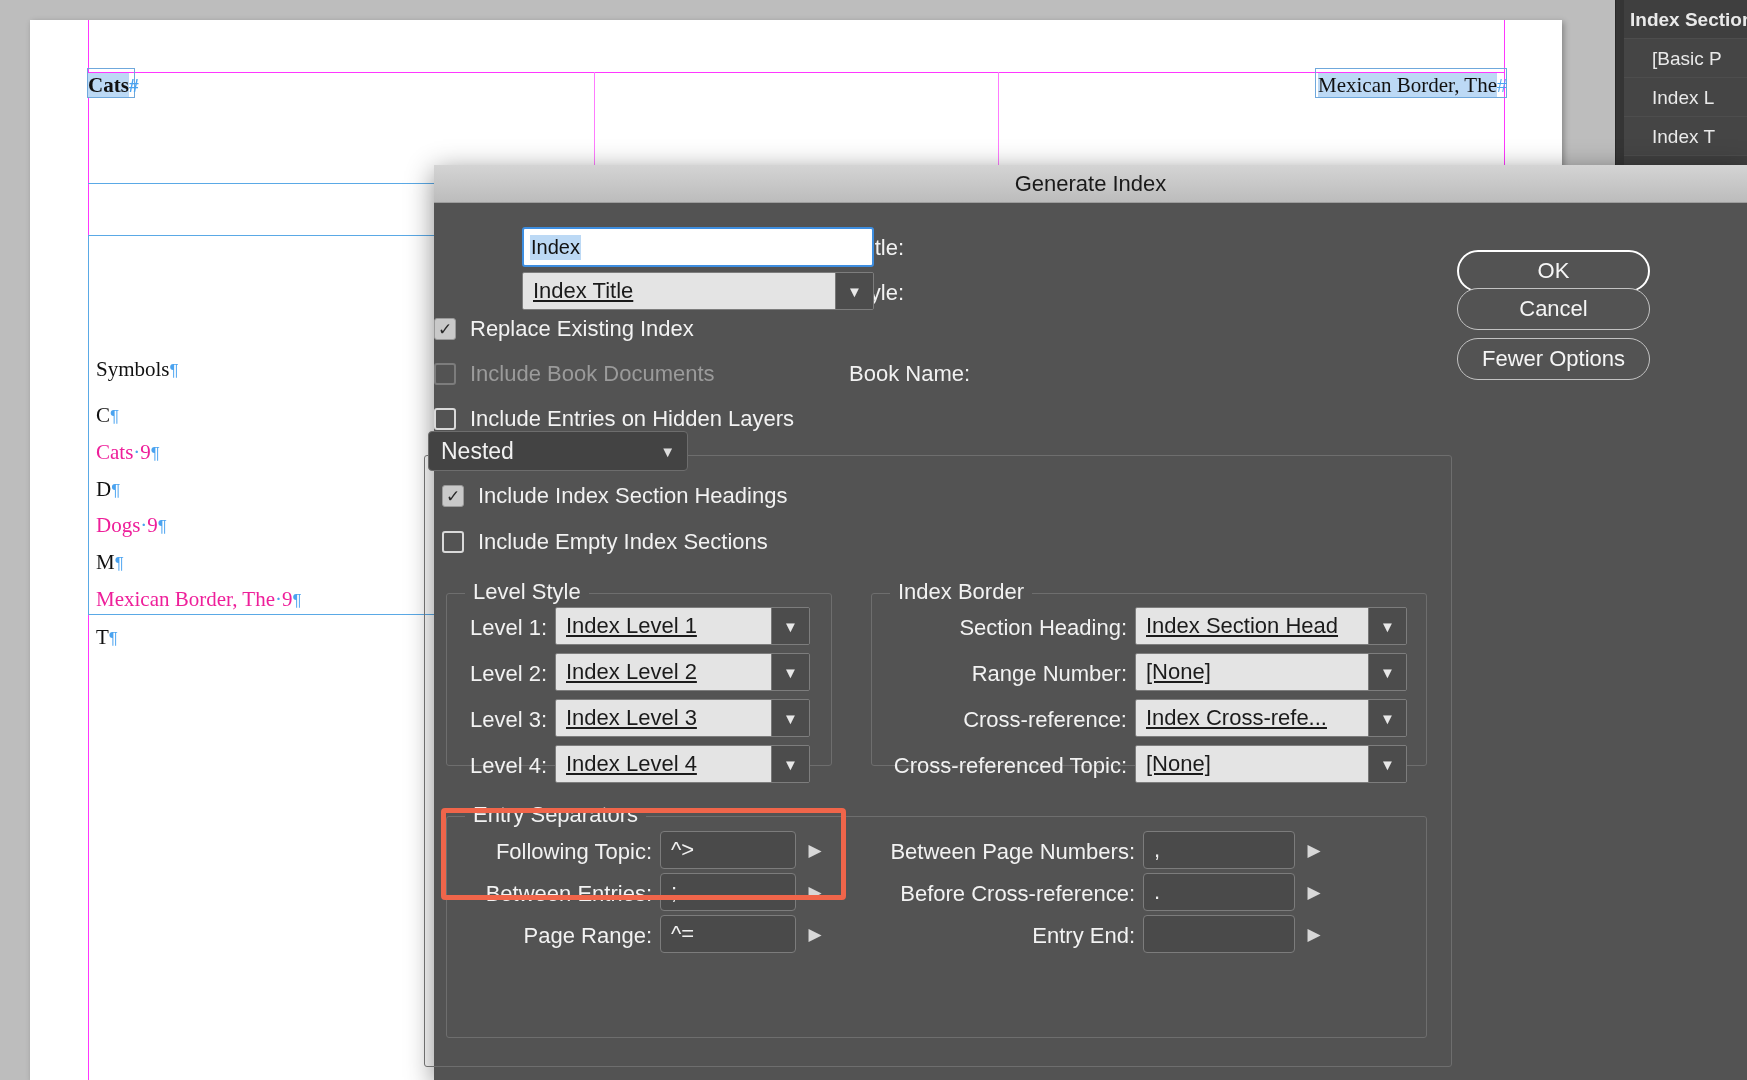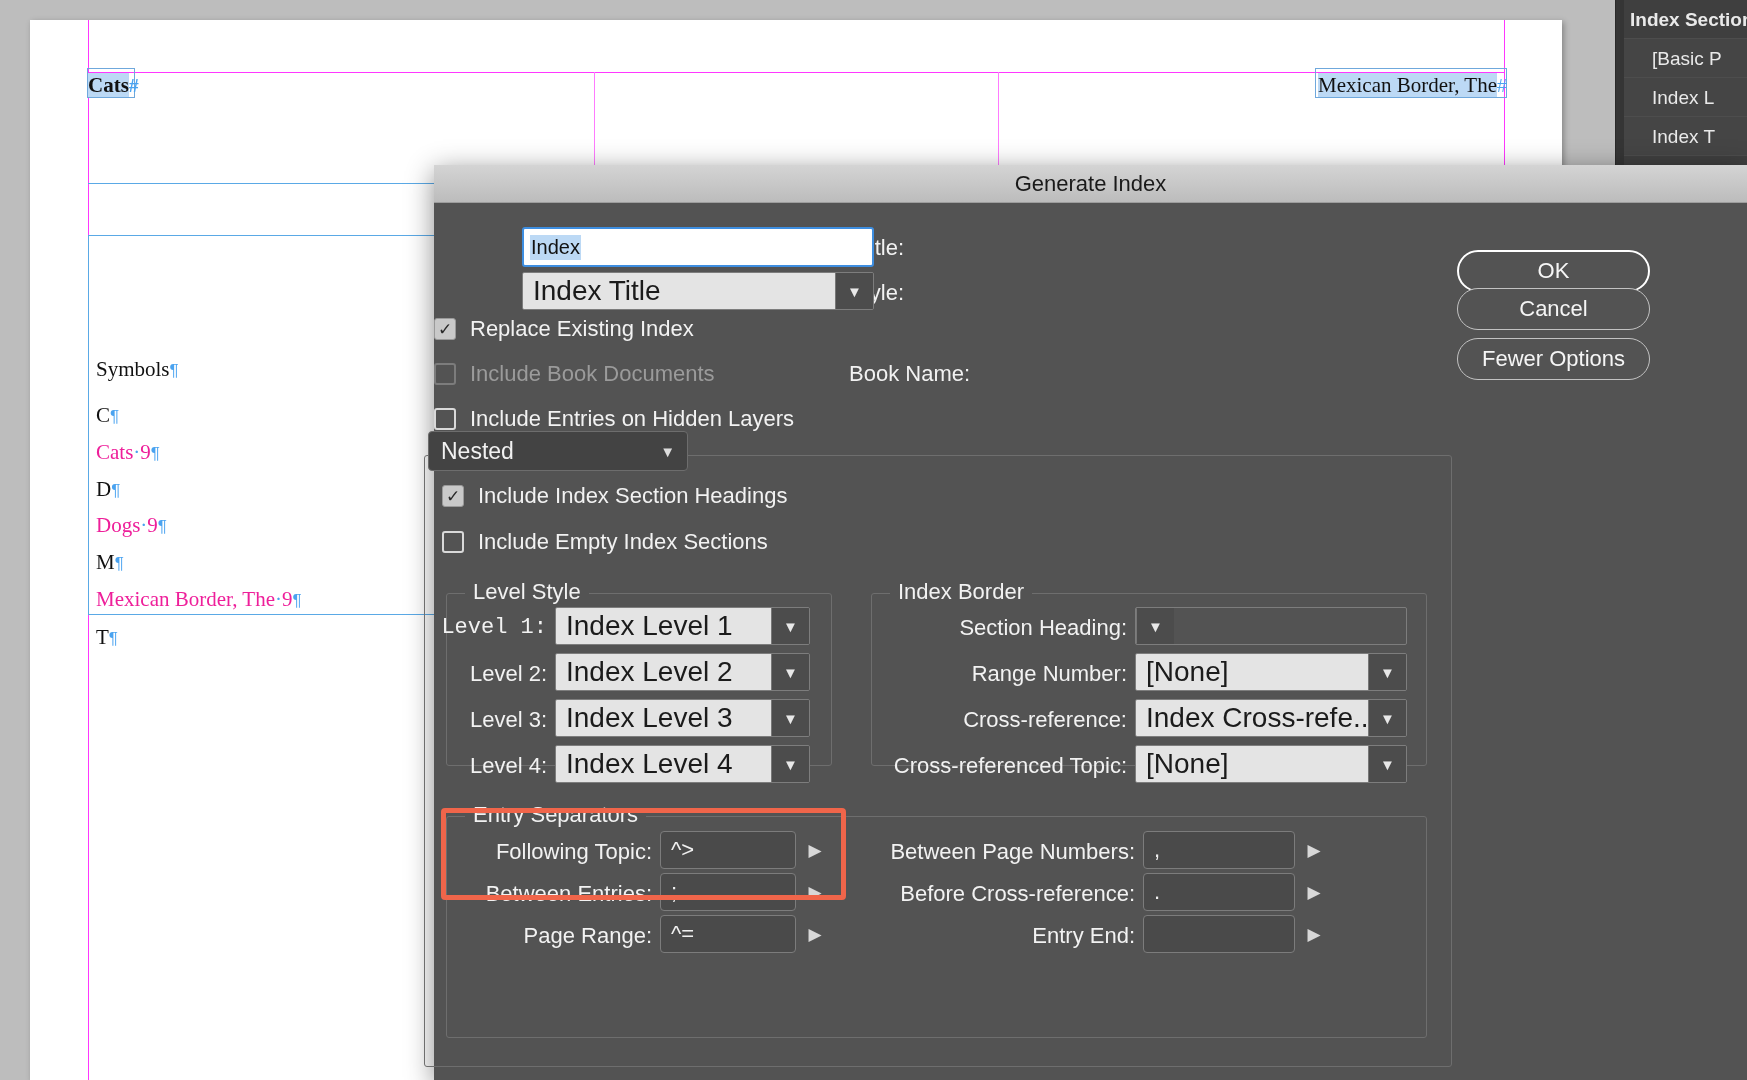--- a/index.html
+++ b/index.html
@@ -83,22 +83,22 @@
     color:#111; font-size:20px;
   }
   .tfield-white .sel { background:#bcd9f5; color:#111; padding:1px 1px; }
 
   
   .dd {
     display:flex; align-items:stretch; height:38px; border-radius:2px; overflow:hidden;
     border:1px solid #7d7d7d;
   }
   .dd .dd-val {
-    background:#e4e4e4; color:#1b1b1b; font-size:28px;
-    display:flex; align-items:center; padding:0 10px; flex:1; overflow:hidden; white-space:nowrap;
+    background:#e4e4e4; color:#1b1b1b; font-size:22px;
+    display:flex; align-items:center; padding:0 10px; flex:1; overflow:hidden; white-space:nowrap;text-decoration:underline;
   }
   .dd .dd-btn {
     width:38px; background:#4c4c4c; border-left:1px solid #777;
     display:flex; align-items:center; justify-content:center; color:#e8e8e8; font-size:15px;
   }
 
   
   .dd-dark {
     display:flex; align-items:center; height:40px; border-radius:4px;
     background:#434343; border:1px solid #6d6d6d; color:#f1f1f1;
@@ -272,21 +272,21 @@
       </div>
 
       <div class="row" style="left:8px; top:326px;">
         <span class="cbx off"></span>
         <span class="cbx-label lbl">Include Empty Index Sections</span>
       </div>
 
       <div class="group" style="left:12px; top:390px; width:386px; height:173px;">
         <span class="group-title">Level Style</span>
 
-        <div class="row" style="left:-10px; top:21px; width:110px; justify-content:flex-end;font-family:Liberation Mono, monospace;">
+        <div class="row" style="left:-10px; top:21px; width:110px; justify-content:flex-end;">
           <span class="lbl">Level 1:</span>
         </div>
         <div class="dd" style="position:absolute; left:108px; top:13px; width:255px;">
           <span class="dd-val">Index Level 1</span>
           <span class="dd-btn">▼</span>
         </div>
 
         <div class="row" style="left:-10px; top:67px; width:110px; justify-content:flex-end;">
           <span class="lbl">Level 2:</span>
         </div>
@@ -312,20 +312,21 @@
         </div>
       </div>
 
       <div class="group" style="left:437px; top:390px; width:556px; height:173px;">
         <span class="group-title">Index Border</span>
 
         <div class="row" style="left:0px; top:21px; width:255px; justify-content:flex-end;">
           <span class="lbl">Section Heading:</span>
         </div>
         <div class="dd" style="position:absolute; left:263px; top:13px; width:272px;">
+          <span class="dd-val">Index Section Head</span>
           <span class="dd-btn">▼</span>
         </div>
 
         <div class="row" style="left:0px; top:67px; width:255px; justify-content:flex-end;">
           <span class="lbl">Range Number:</span>
         </div>
         <div class="dd" style="position:absolute; left:263px; top:59px; width:272px;">
           <span class="dd-val">[None]</span>
           <span class="dd-btn">▼</span>
         </div>

